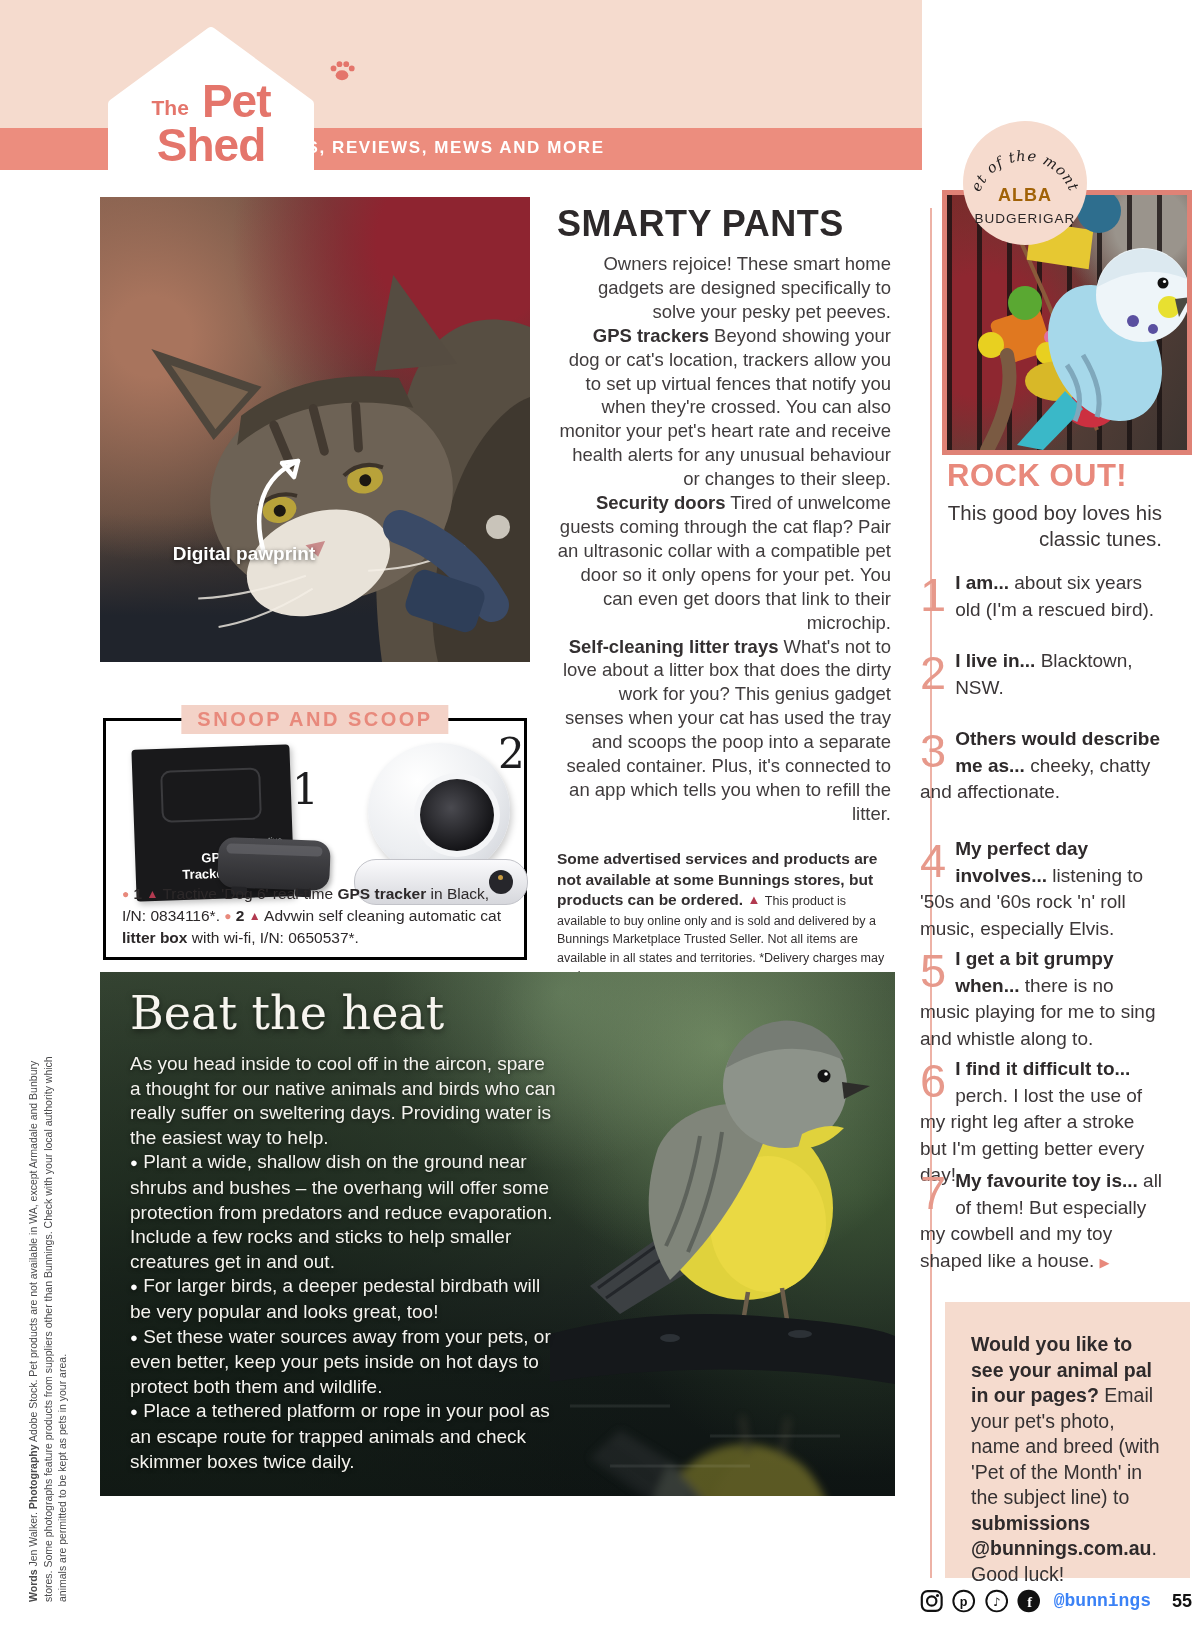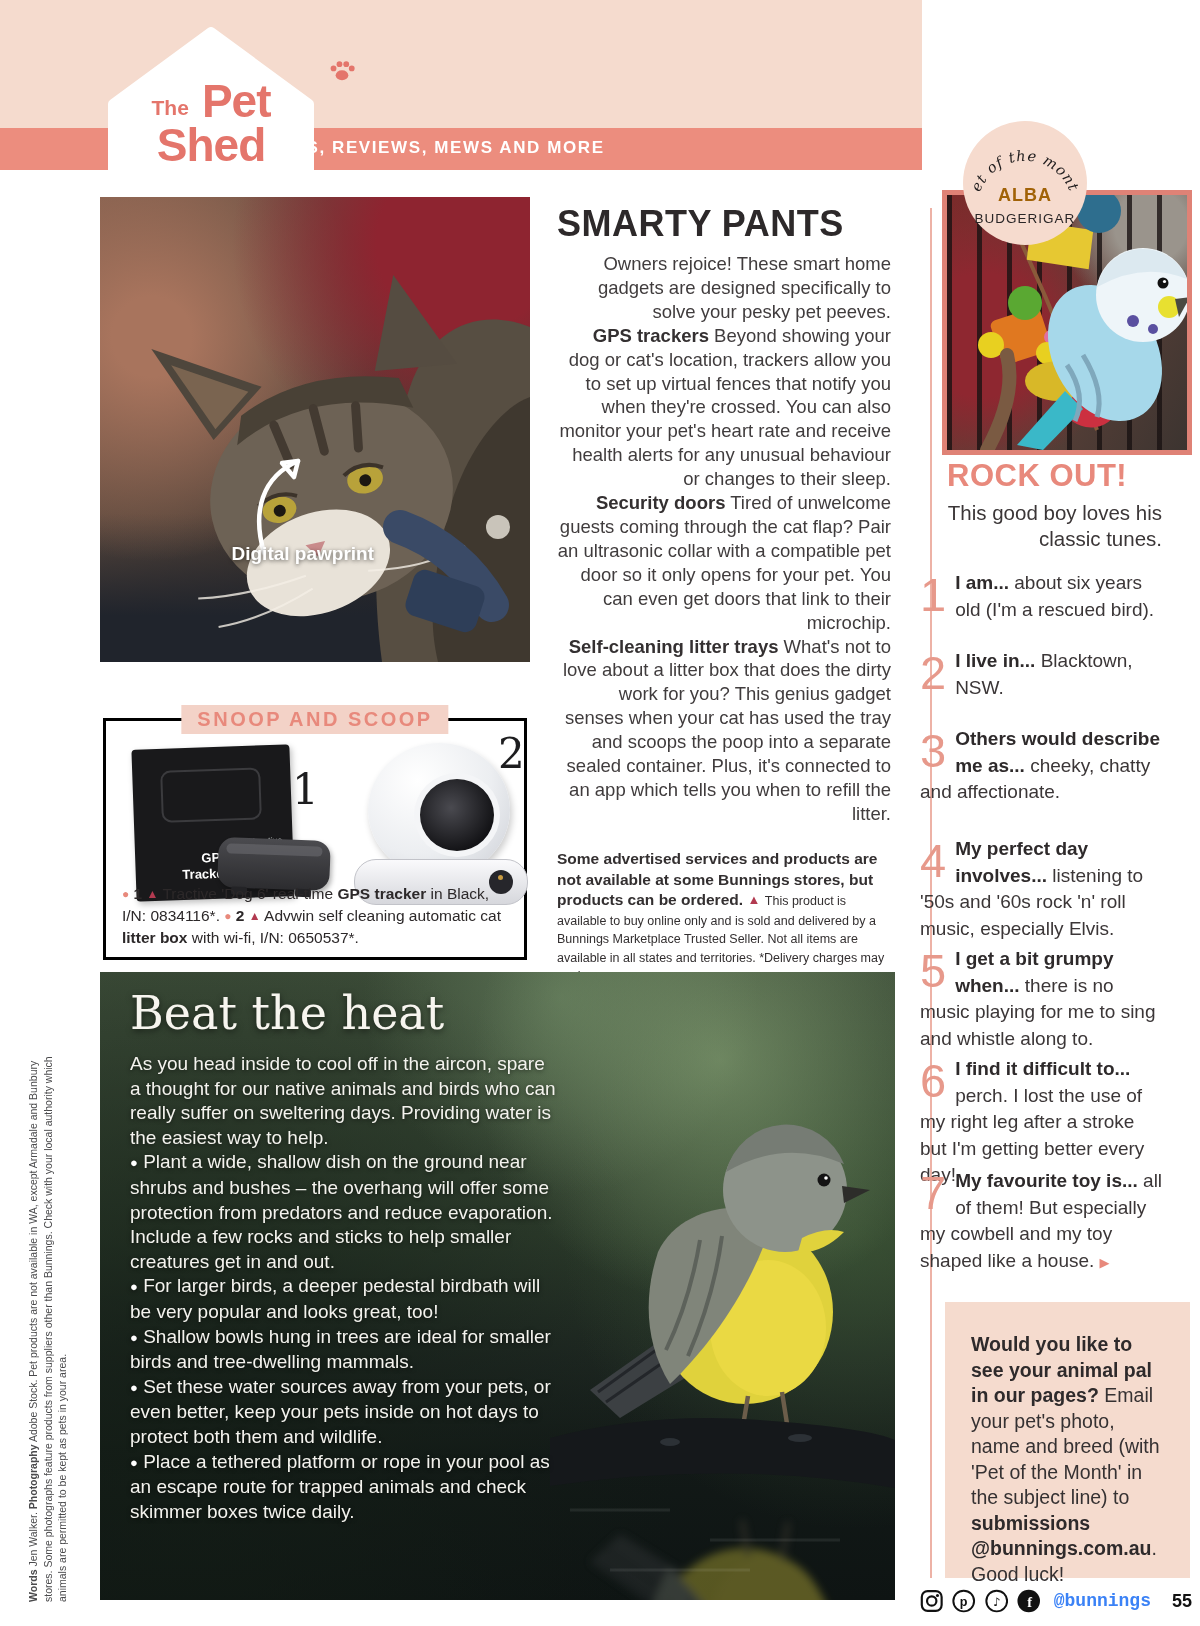--- a/index.html
+++ b/index.html
@@ -35,21 +35,21 @@
   
   .vline{left:930px;top:208px;width:2px;height:1370px;background:#edb2a6;}
 
   
   .cat-photo{left:100px;top:197px;width:430px;height:465px;overflow:hidden;
      background:
        radial-gradient(circle at 85% 10%, #8e2430 0 16%, rgba(0,0,0,0) 42%),
        radial-gradient(circle at 12% 30%, #a8745d 0 8%, rgba(0,0,0,0) 45%),
        linear-gradient(to top, #20242c 0 10%, rgba(0,0,0,0) 32%),
        linear-gradient(135deg,#7a5a4a,#54443a 45%,#2f2824 80%);}
-  .cat-caption{position:absolute;left:14px;top:345px;width:260px;text-align:right;color:#ffffff;
+  .cat-caption{position:absolute;left:14px;top:345px;width:260px;text-align:center;color:#ffffff;
      font-size:18px;line-height:1.22;text-shadow:0 1px 4px rgba(0,0,0,.6);}
   .cat-caption b{font-size:19px;}
 
   
   .snoop{left:103px;top:718px;width:424px;height:242px;border:3px solid #000000;box-sizing:border-box;background:#ffffff;}
   .snoop-title{position:absolute;left:50%;top:-16px;transform:translateX(-50%);background:#f3d2c7;
      color:#e8897c;font-weight:700;font-size:20px;letter-spacing:2.5px;padding:3px 16px;white-space:nowrap;}
   .gps-box{position:absolute;left:28px;top:26px;width:158px;height:152px;background:#19191b;border-radius:4px;transform:rotate(-2deg);
      box-shadow:2px 3px 6px rgba(0,0,0,.25);}
   .gps-box .etch{position:absolute;left:28px;top:22px;width:96px;height:48px;border:2px solid #3b3b3e;border-radius:10px;}
@@ -78,21 +78,21 @@
   
   .sm-title{left:557px;top:203px;font-size:36px;font-weight:600;color:#2d292a;letter-spacing:.5px;}
   .sm-body{left:557px;top:252px;width:334px;font-size:18.5px;line-height:23.9px;color:#403c3d;text-align:right;}
   .sm-body b{color:#343031;}
   .sm-disc{left:557px;top:849px;width:332px;color:#332f30;}
   .sm-disc b{font-size:15.5px;line-height:20.5px;}
   .sm-disc .small{font-size:12.5px;line-height:16.5px;}
   .sm-disc .tri{font-size:13px;}
 
   
-  .beat{left:100px;top:972px;width:795px;height:628px;overflow:hidden;
+  .beat{left:100px;top:972px;width:795px;height:524px;overflow:hidden;
      background:
        radial-gradient(circle at 78% 14%, rgba(150,180,130,.55), rgba(0,0,0,0) 30%),
        radial-gradient(circle at 58% 4%, rgba(125,155,115,.45), rgba(0,0,0,0) 26%),
        radial-gradient(circle at 95% 42%, rgba(70,100,60,.5), rgba(0,0,0,0) 35%),
        radial-gradient(circle at 10% 70%, rgba(20,30,22,.8), rgba(0,0,0,0) 60%),
        linear-gradient(to bottom,#3c4c38 0%,#2c3b2b 42%,#1d2621 62%,#121917 78%,#0e1413 100%);}
   .beat-title{position:absolute;left:30px;top:14px;font-family:"DejaVu Serif",serif;font-size:46px;color:#f7f5ef;
      text-shadow:0 2px 6px rgba(0,0,0,.55);}
   .beat-text{position:absolute;left:30px;top:80px;width:428px;color:#f4f3ee;font-size:19px;line-height:24.6px;
      text-shadow:0 1px 4px rgba(0,0,0,.6);}
@@ -309,21 +309,20 @@
         <ellipse cx="250" cy="398" rx="12" ry="4" fill="#2c3136"></ellipse>
         <use href="#birdg" transform="translate(0,872) scale(1,-1)" opacity="0.35" filter="url(#blr)"></use>
         <path d="M20,470 H120 M160,500 H290 M60,530 H200" stroke="rgba(255,255,255,.08)" stroke-width="3"></path>
       </svg>
     </div>
     <div class="beat-title">Beat the heat</div>
     <div class="beat-text">
       <p>As you head inside to cool off in the aircon, spare a thought for our native animals and birds who can really suffer on sweltering days. Providing water is the easiest way to help.</p>
       <p><span class="dot">●</span> <span>Plant a wide, shallow dish on the ground near shrubs and bushes – the overhang will offer some protection from predators and reduce evaporation. Include a few rocks and sticks to help smaller creatures get in and out.</span></p>
       <p><span class="dot">●</span> <span>For larger birds, a deeper pedestal birdbath will be very popular and looks great, too!</span></p>
-      <p><span class="dot">●</span> <span>Shallow bowls hung in trees are ideal for smaller birds and tree-dwelling mammals.</span></p>
       <p><span class="dot">●</span> <span>Set these water sources away from your pets, or even better, keep your pets inside on hot days to protect both them and wildlife.</span></p>
       <p><span class="dot">●</span> <span>Place a tethered platform or rope in your pool as an escape route for trapped animals and check skimmer boxes twice daily.</span></p>
     </div>
   </div>
 
   <div class="abs rock-title">ROCK OUT!</div>
   <div class="abs rock-sub">This good boy loves his classic tunes.</div>
 
   <div class="ritem" style="top:570px;">
     <span class="rnum">1</span>

